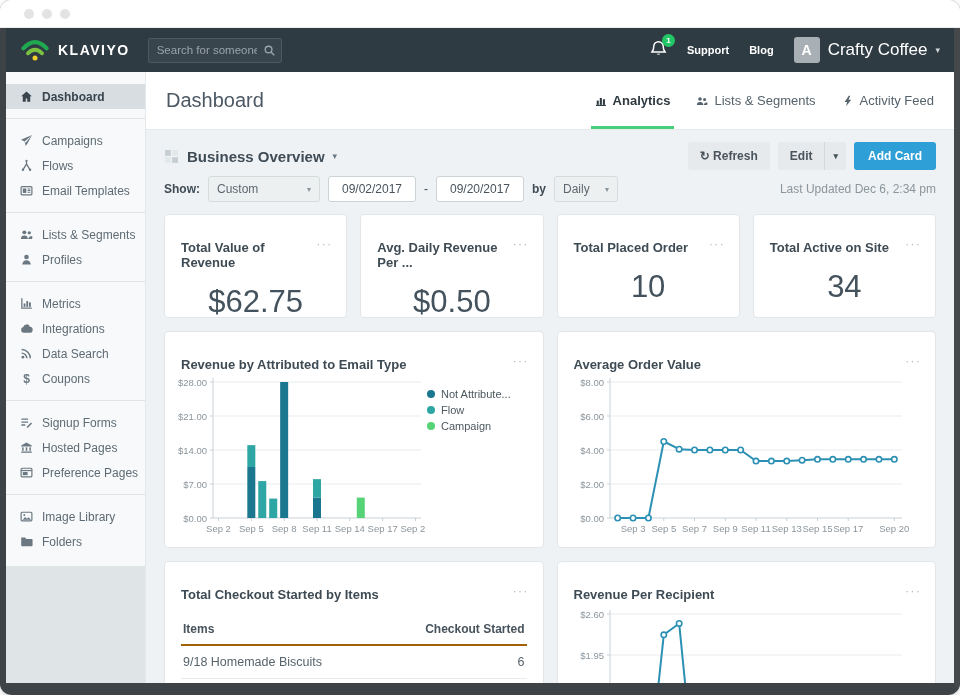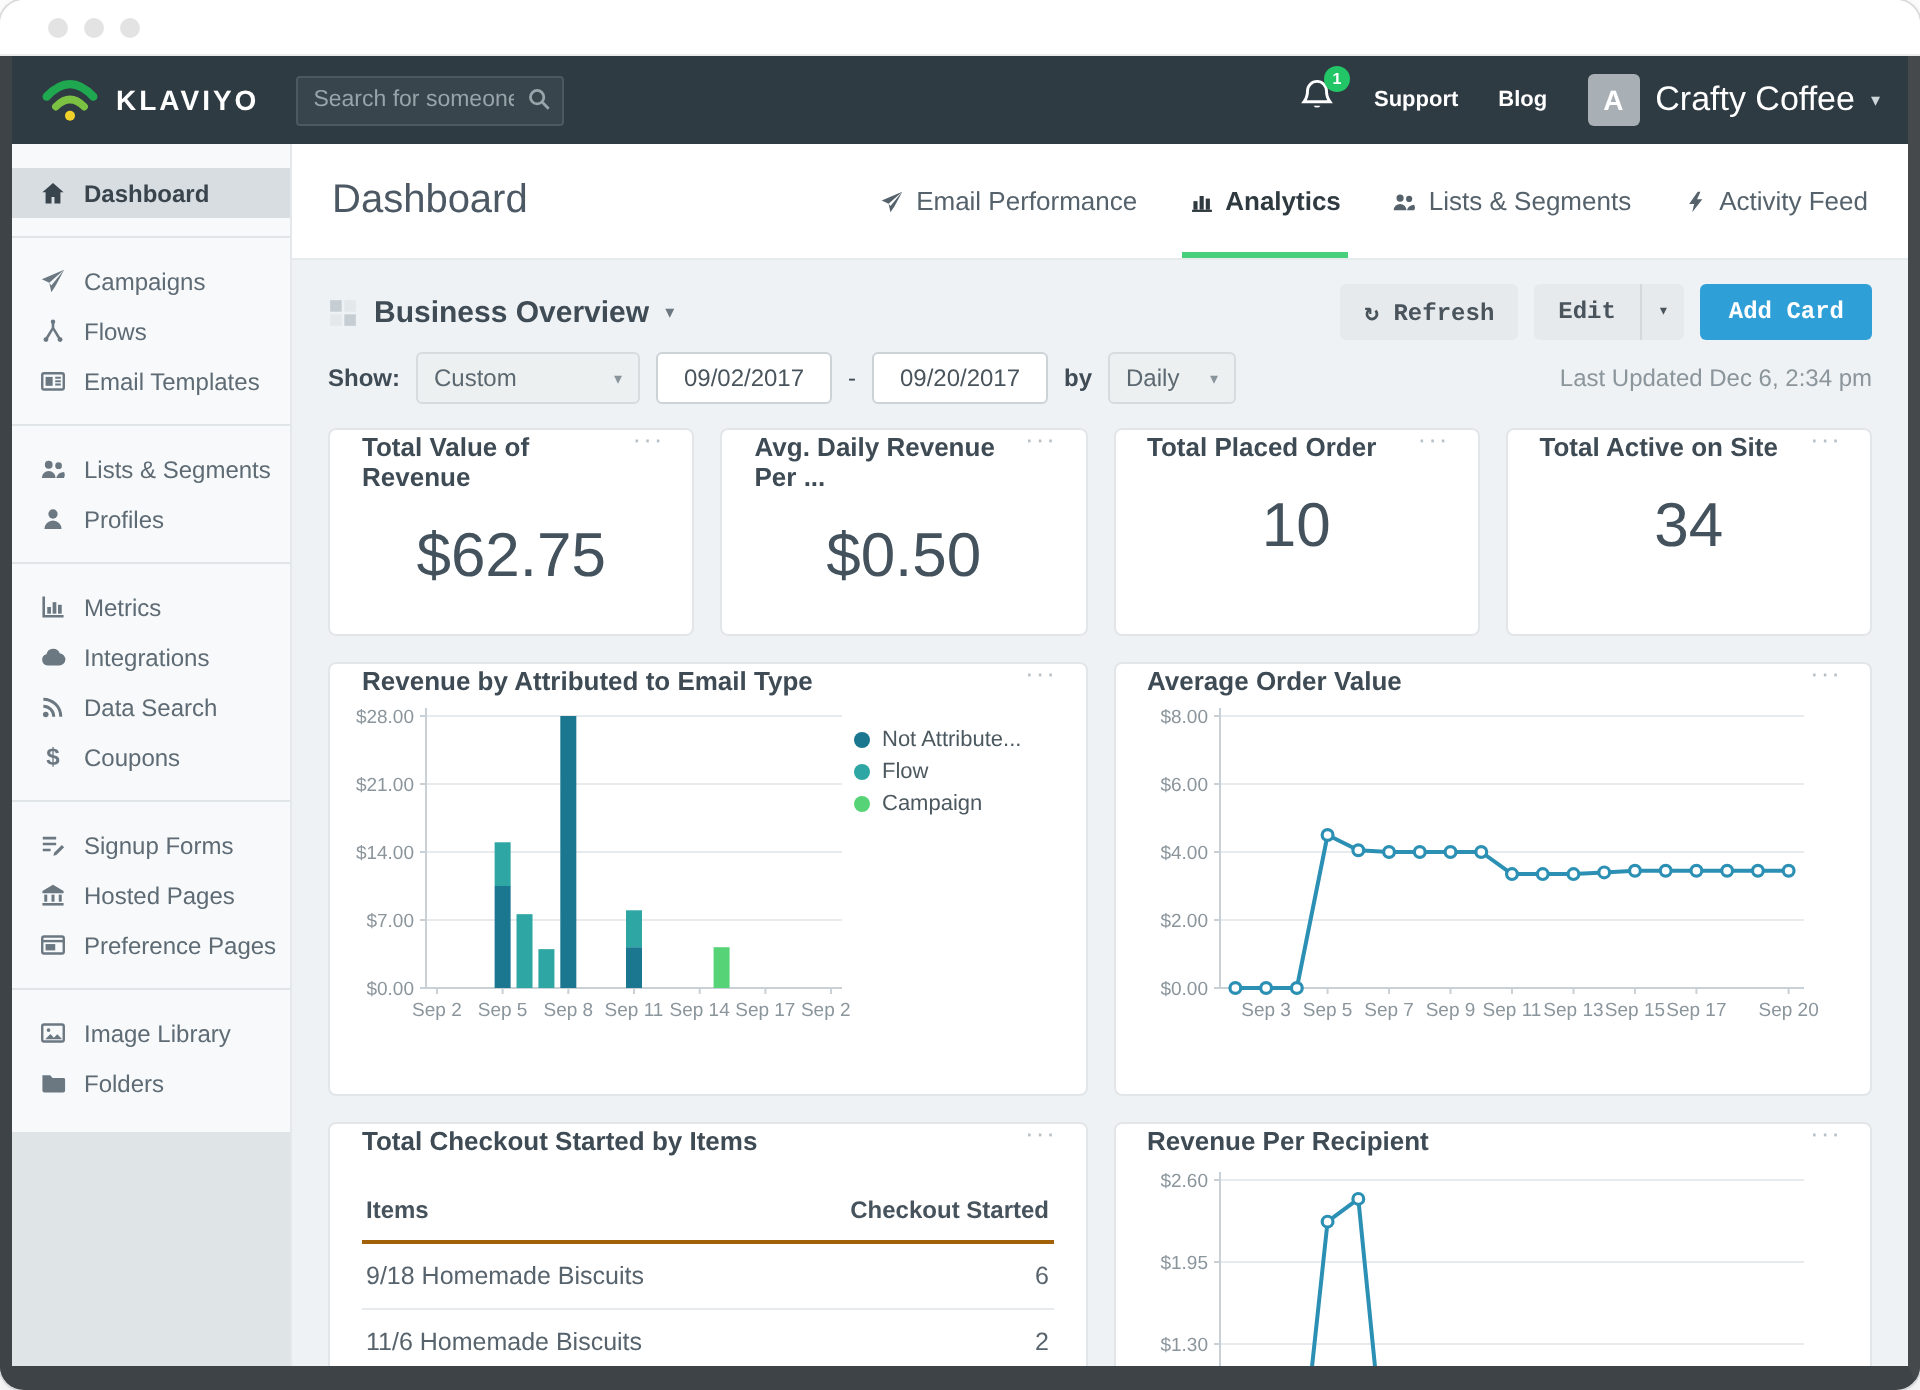--- a/index.html
+++ b/index.html
@@ -56,40 +56,40 @@
   .tab.active { color:#2e3940; font-weight:bold; }
   .tab.active::after { content:""; position:absolute; left:-4px; right:-4px; bottom:0; height:3px; background:#47cf7c; }
 
   .content { padding:0 18px; overflow:visible; }
 
   
   .toolbar { margin-top:12px; height:28px; display:flex; align-items:center; }
   .board-picker { display:flex; align-items:center; gap:8px; cursor:pointer;}
   .board-name { font-size:15px; font-weight:bold; color:#3f4b55; }
   .toolbar .caret { color:#6c7882; }
-  .toolbar-btns { margin-left:auto; display:flex; gap:8px;font-family:Liberation Mono, monospace; }
+  .toolbar-btns { margin-left:auto; display:flex; gap:8px; }
   .btn { height:28px; border:none; border-radius:3px; font-family:inherit; font-size:12px; font-weight:bold; cursor:pointer;}
   .btn-gray { background:#e7eaec; color:#49545c; padding:0 12px;}
   .split { display:flex; }
   .split .btn-main { border-radius:3px 0 0 3px; }
   .split .btn-caret { border-radius:0 3px 3px 0; border-left:1px solid #d3d8db; padding:0 8px; font-size:9px;}
   .btn-blue { background:#2f9fd8; color:#fff; padding:0 14px;}
 
   .filters { margin-top:6px; height:26px; display:flex; align-items:center; gap:8px; font-size:12px; color:#3f4b55;}
   .lbl { font-weight:bold; }
   .select { height:26px; background:#edf0f1; border:1px solid #d6dbde; border-radius:3px; color:#5c6870;
      display:flex; align-items:center; gap:14px; padding:0 8px; cursor:pointer;}
   .select .caret { font-size:8px; color:#8a949b;}
   .date-input { height:26px; width:88px; border:1px solid #ccd3d7; border-radius:3px; background:#fff; color:#49545c;
      font-size:12px; text-align:center; font-family:inherit; outline:none;}
   .last-updated { margin-left:auto; font-size:12px; color:#8b959c; }
 
   
   .card { background:#fff; border:1px solid #e2e6e9; border-radius:4px; }
-  .card-head { display:flex; align-items:flex-start; padding:1px 14px 0 16px; }
+  .card-head { display:flex; align-items:flex-start; padding:25px 14px 0 16px; }
   .card-title { font-size:13px; font-weight:bold; color:#3e4b54; }
   .card-menu { margin-left:auto; color:#b7c0c6; font-size:13px; letter-spacing:1px; line-height:8px; cursor:pointer;}
 
   .stats-row { margin-top:12px; display:flex; gap:13px; }
   .stat-card { flex:1; height:104px; }
   .stat-value { text-align:center; margin-top:14px; font-size:31px; color:#43525c; }
 
   .charts-row { margin-top:13px; display:flex; gap:13px; }
   .chart-card { flex:1; height:217px; overflow:hidden;}
   .chart-body { display:flex; padding:2px 6px 0 10px; }
@@ -276,26 +276,20 @@
             </svg>
             <span>Folders</span>
           </div>
           <div class="side-fill"></div>
         </div>
 
       <div class="main">
         <div class="main-header">
           <span class="page-title">Dashboard</span>
           <div class="tabs" id="tabs">
-              <div class="tab">
-                <svg width="12" height="12" viewBox="0 0 14 14" fill="#55626b" style="color:#55626b">
-                  <path d="M13 1L1 6.1l4 1.9 1.1 5 2.3-3.4L13 1zM5 8l8-7-6.9 8.4z"></path>
-                </svg>
-                <span>Email Performance</span>
-              </div>
               <div class="tab active">
                 <svg width="12" height="12" viewBox="0 0 14 14" fill="#2e3940" style="color:#2e3940">
                   <rect x="2" y="6.5" width="2.4" height="5"></rect>
                   <rect x="5.6" y="3.5" width="2.4" height="8"></rect>
                   <rect x="9.2" y="5" width="2.4" height="6.5"></rect>
                   <path d="M1.2 11.5h11.6v1.3H1.2z"></path>
                 </svg>
                 <span>Analytics</span>
               </div>
               <div class="tab">

